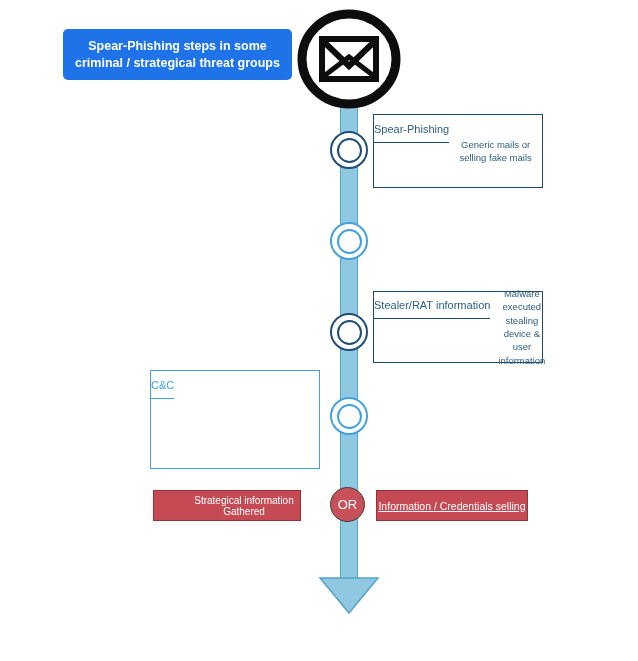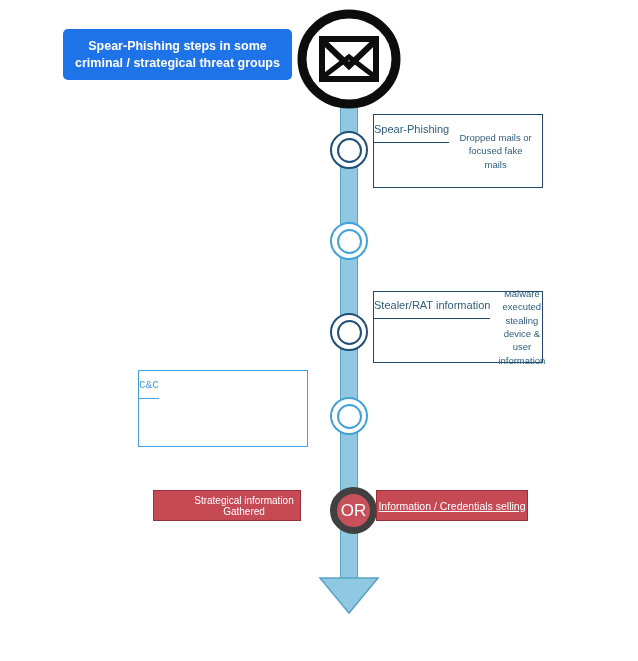--- a/index.html
+++ b/index.html
@@ -49,34 +49,34 @@
   }
   .step-box.navy .step-title{border-color:#1c4a68;}
   .step-box.light .step-title{border-color:#41a1dc;}
   .step-desc{
     flex:1;display:flex;align-items:center;justify-content:center;text-align:center;
     font-size:9.5px;line-height:1.4;padding:2px 8px;
   }
   .box1{left:373px;top:114px;width:170px;height:74px;} .box1 .step-title{height:27px;}
   .box2{left:150px;top:197px;width:176px;height:77px;} .box2 .step-title{height:29px;}
   .box3{left:373px;top:291px;width:170px;height:72px;} .box3 .step-title{height:26px;}
-  .box4{left:138px;top:370px;width:170px;height:77px;font-family:Liberation Mono, monospace;} .box4 .step-title{height:27px;}
+  .box4{left:150px;top:370px;width:170px;height:99px;} .box4 .step-title{height:27px;}
 
   
   .outcome{
     position:absolute;background:#c54a54;border:1px solid #96303a;color:#ffffff;
     display:flex;align-items:center;justify-content:center;text-align:center;
     font-size:10px;z-index:3;box-sizing:border-box;
   }
   .outcome-left{left:153px;top:490px;width:148px;height:31px;padding-left:34px;}
   .outcome-right{left:376px;top:490px;width:152px;height:31px;font-size:10.5px;text-decoration:underline;}
   .or-node{
     position:absolute;left:330px;top:487px;width:33px;height:33px;border-radius:50%;
-    background:#c7505a;border:7px solid #404040;color:#ffffff;
-    display:flex;align-items:center;justify-content:center;font-size:17px;
+    background:#c7505a;border:1px solid #404040;color:#ffffff;
+    display:flex;align-items:center;justify-content:center;font-size:13px;
     z-index:3;box-sizing:content-box;
   }
 
   
   .watermark{
     position:absolute;left:219px;top:240px;font-size:55px;font-weight:bold;
     color:#a8e39b;opacity:0.8;line-height:0.95;z-index:6;letter-spacing:0;
     white-space:nowrap;pointer-events:none;
   }
 </style>
@@ -111,21 +111,21 @@
     </div>
   <div class="node navy node3">
       <div class="node-inner"></div>
     </div>
   <div class="node light node4">
       <div class="node-inner"></div>
     </div>
 
   <div class="step-box navy box1">
     <div class="step-title">Spear-Phishing</div>
-    <div class="step-desc">Dropped mails or focused fake mails</div>
+    <div class="step-desc">Generic mails or selling fake mails</div>
   </div>
 
 
   <div class="step-box navy box3">
     <div class="step-title">Stealer/RAT information</div>
     <div class="step-desc">Malware executed stealing device &amp; user information</div>
   </div>
 
   <div class="step-box light box4">
     <div class="step-title">C&amp;C</div>

